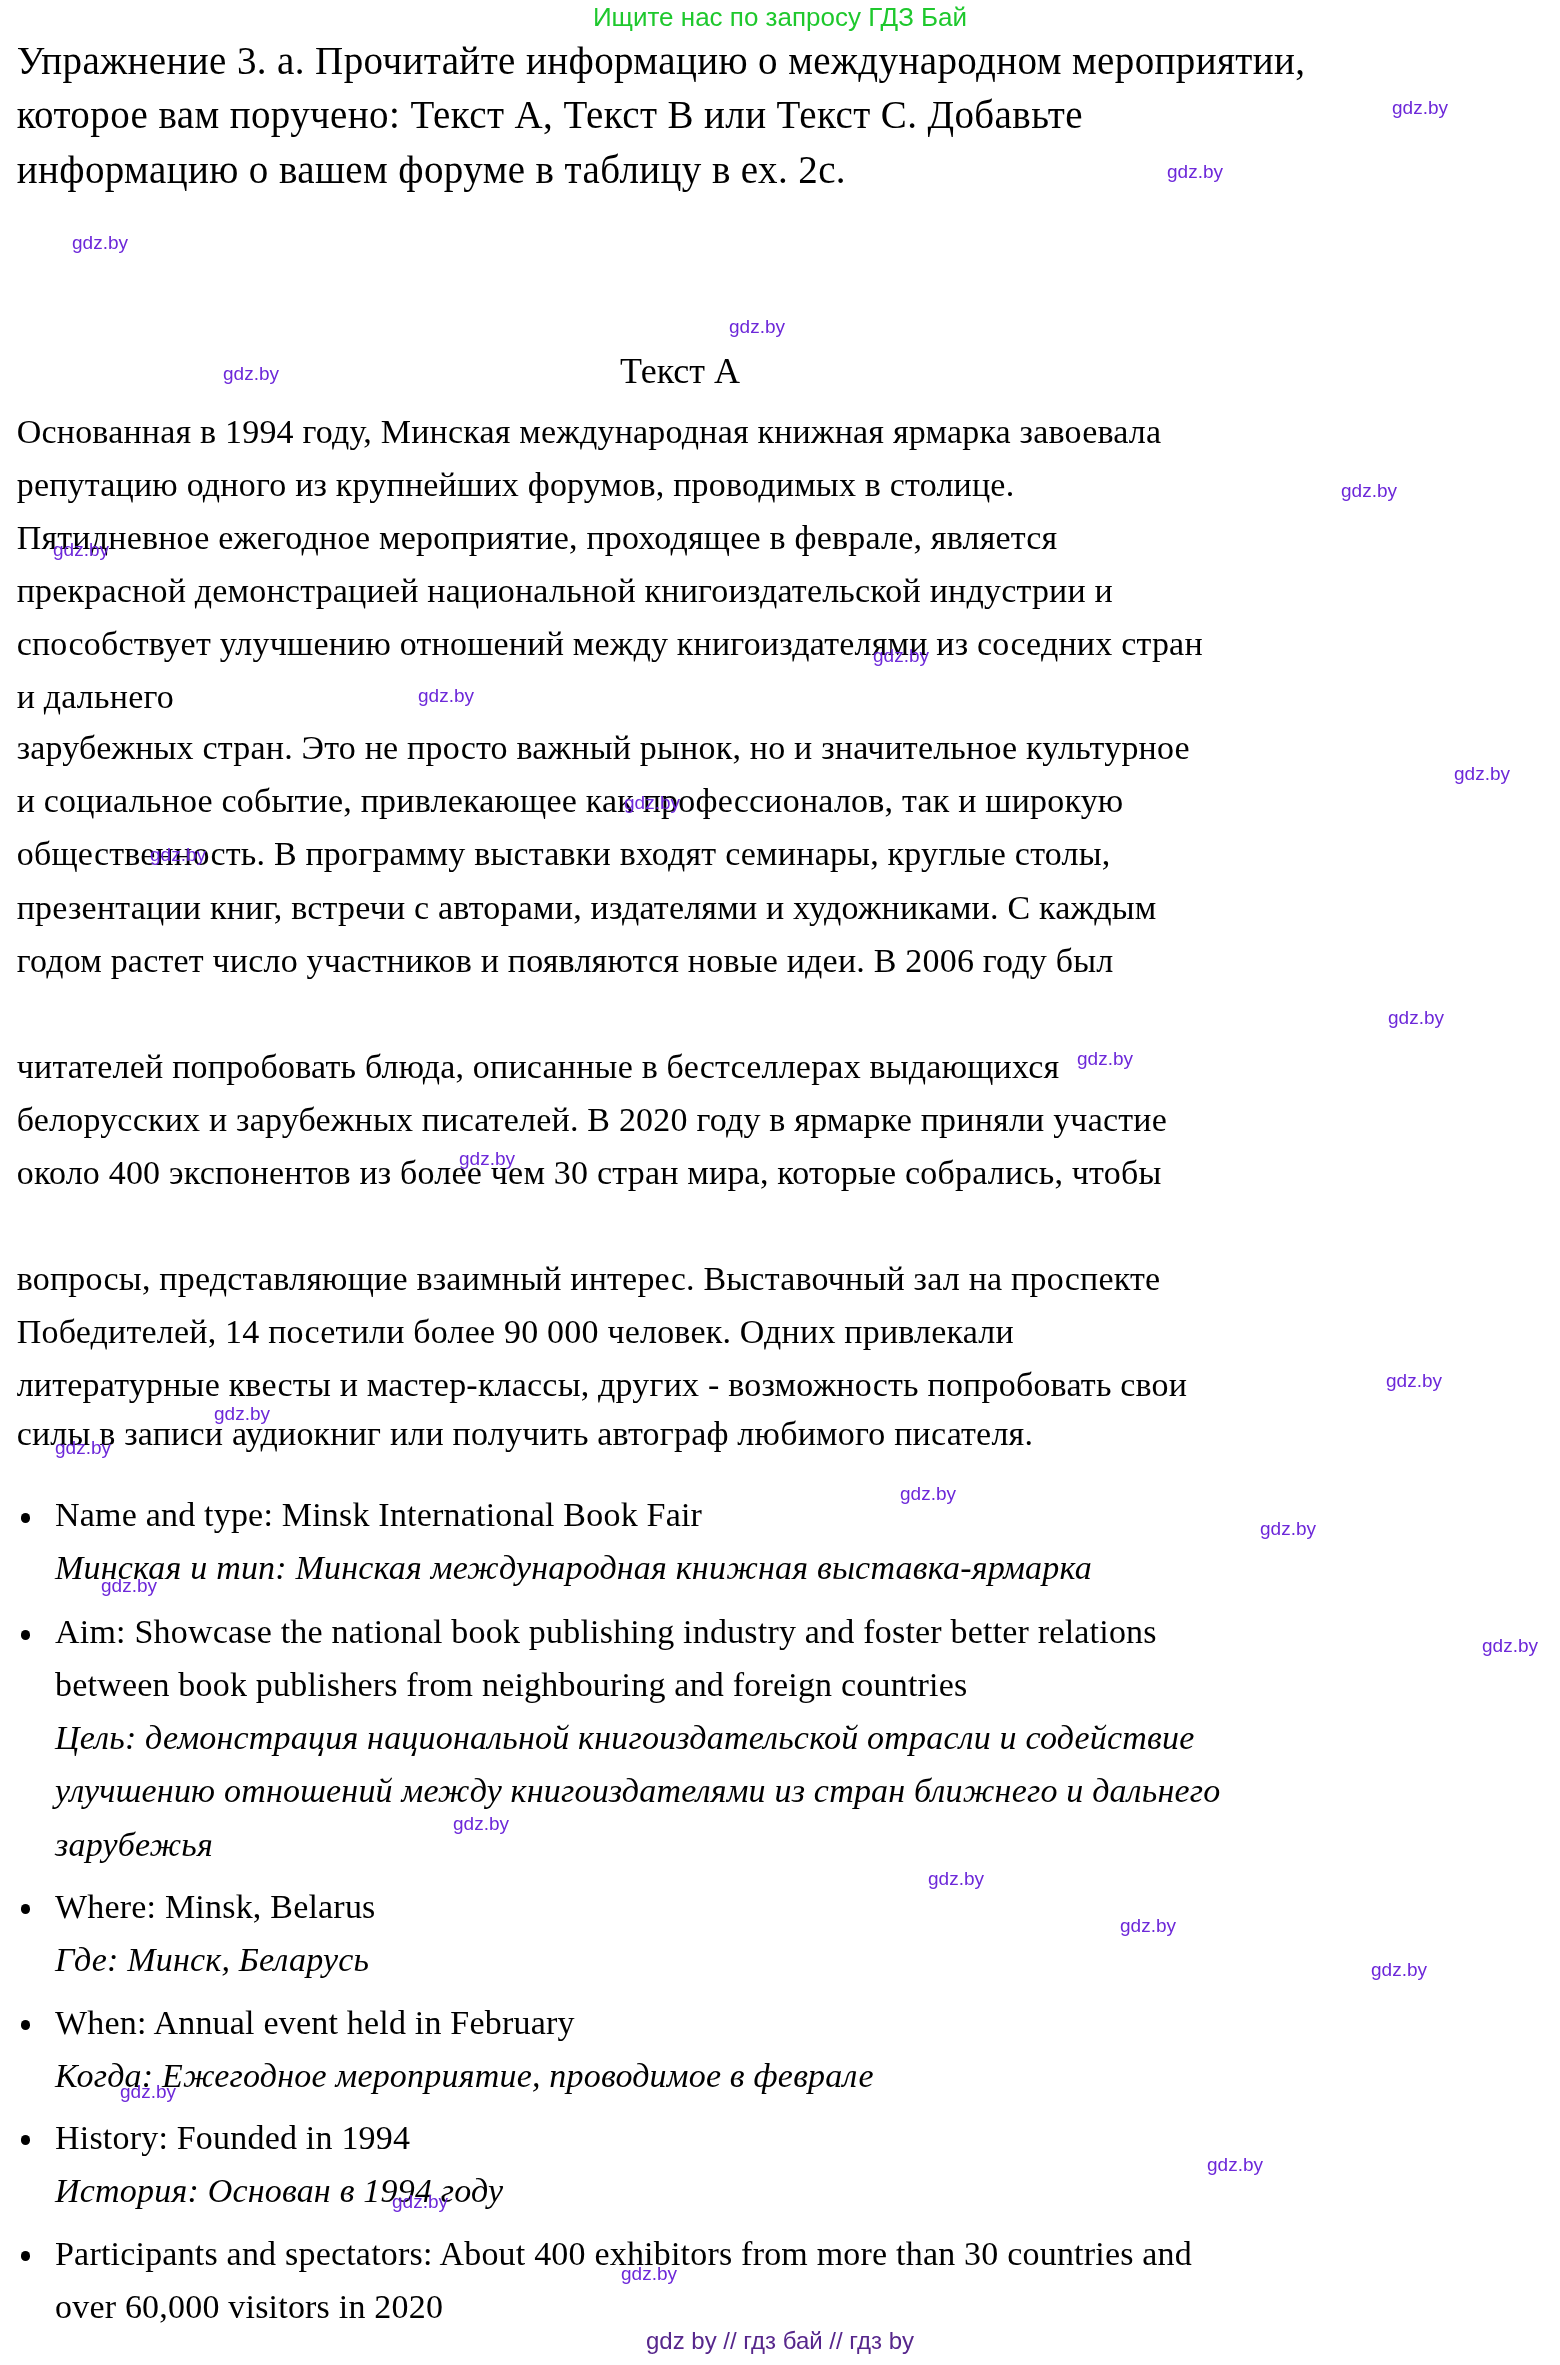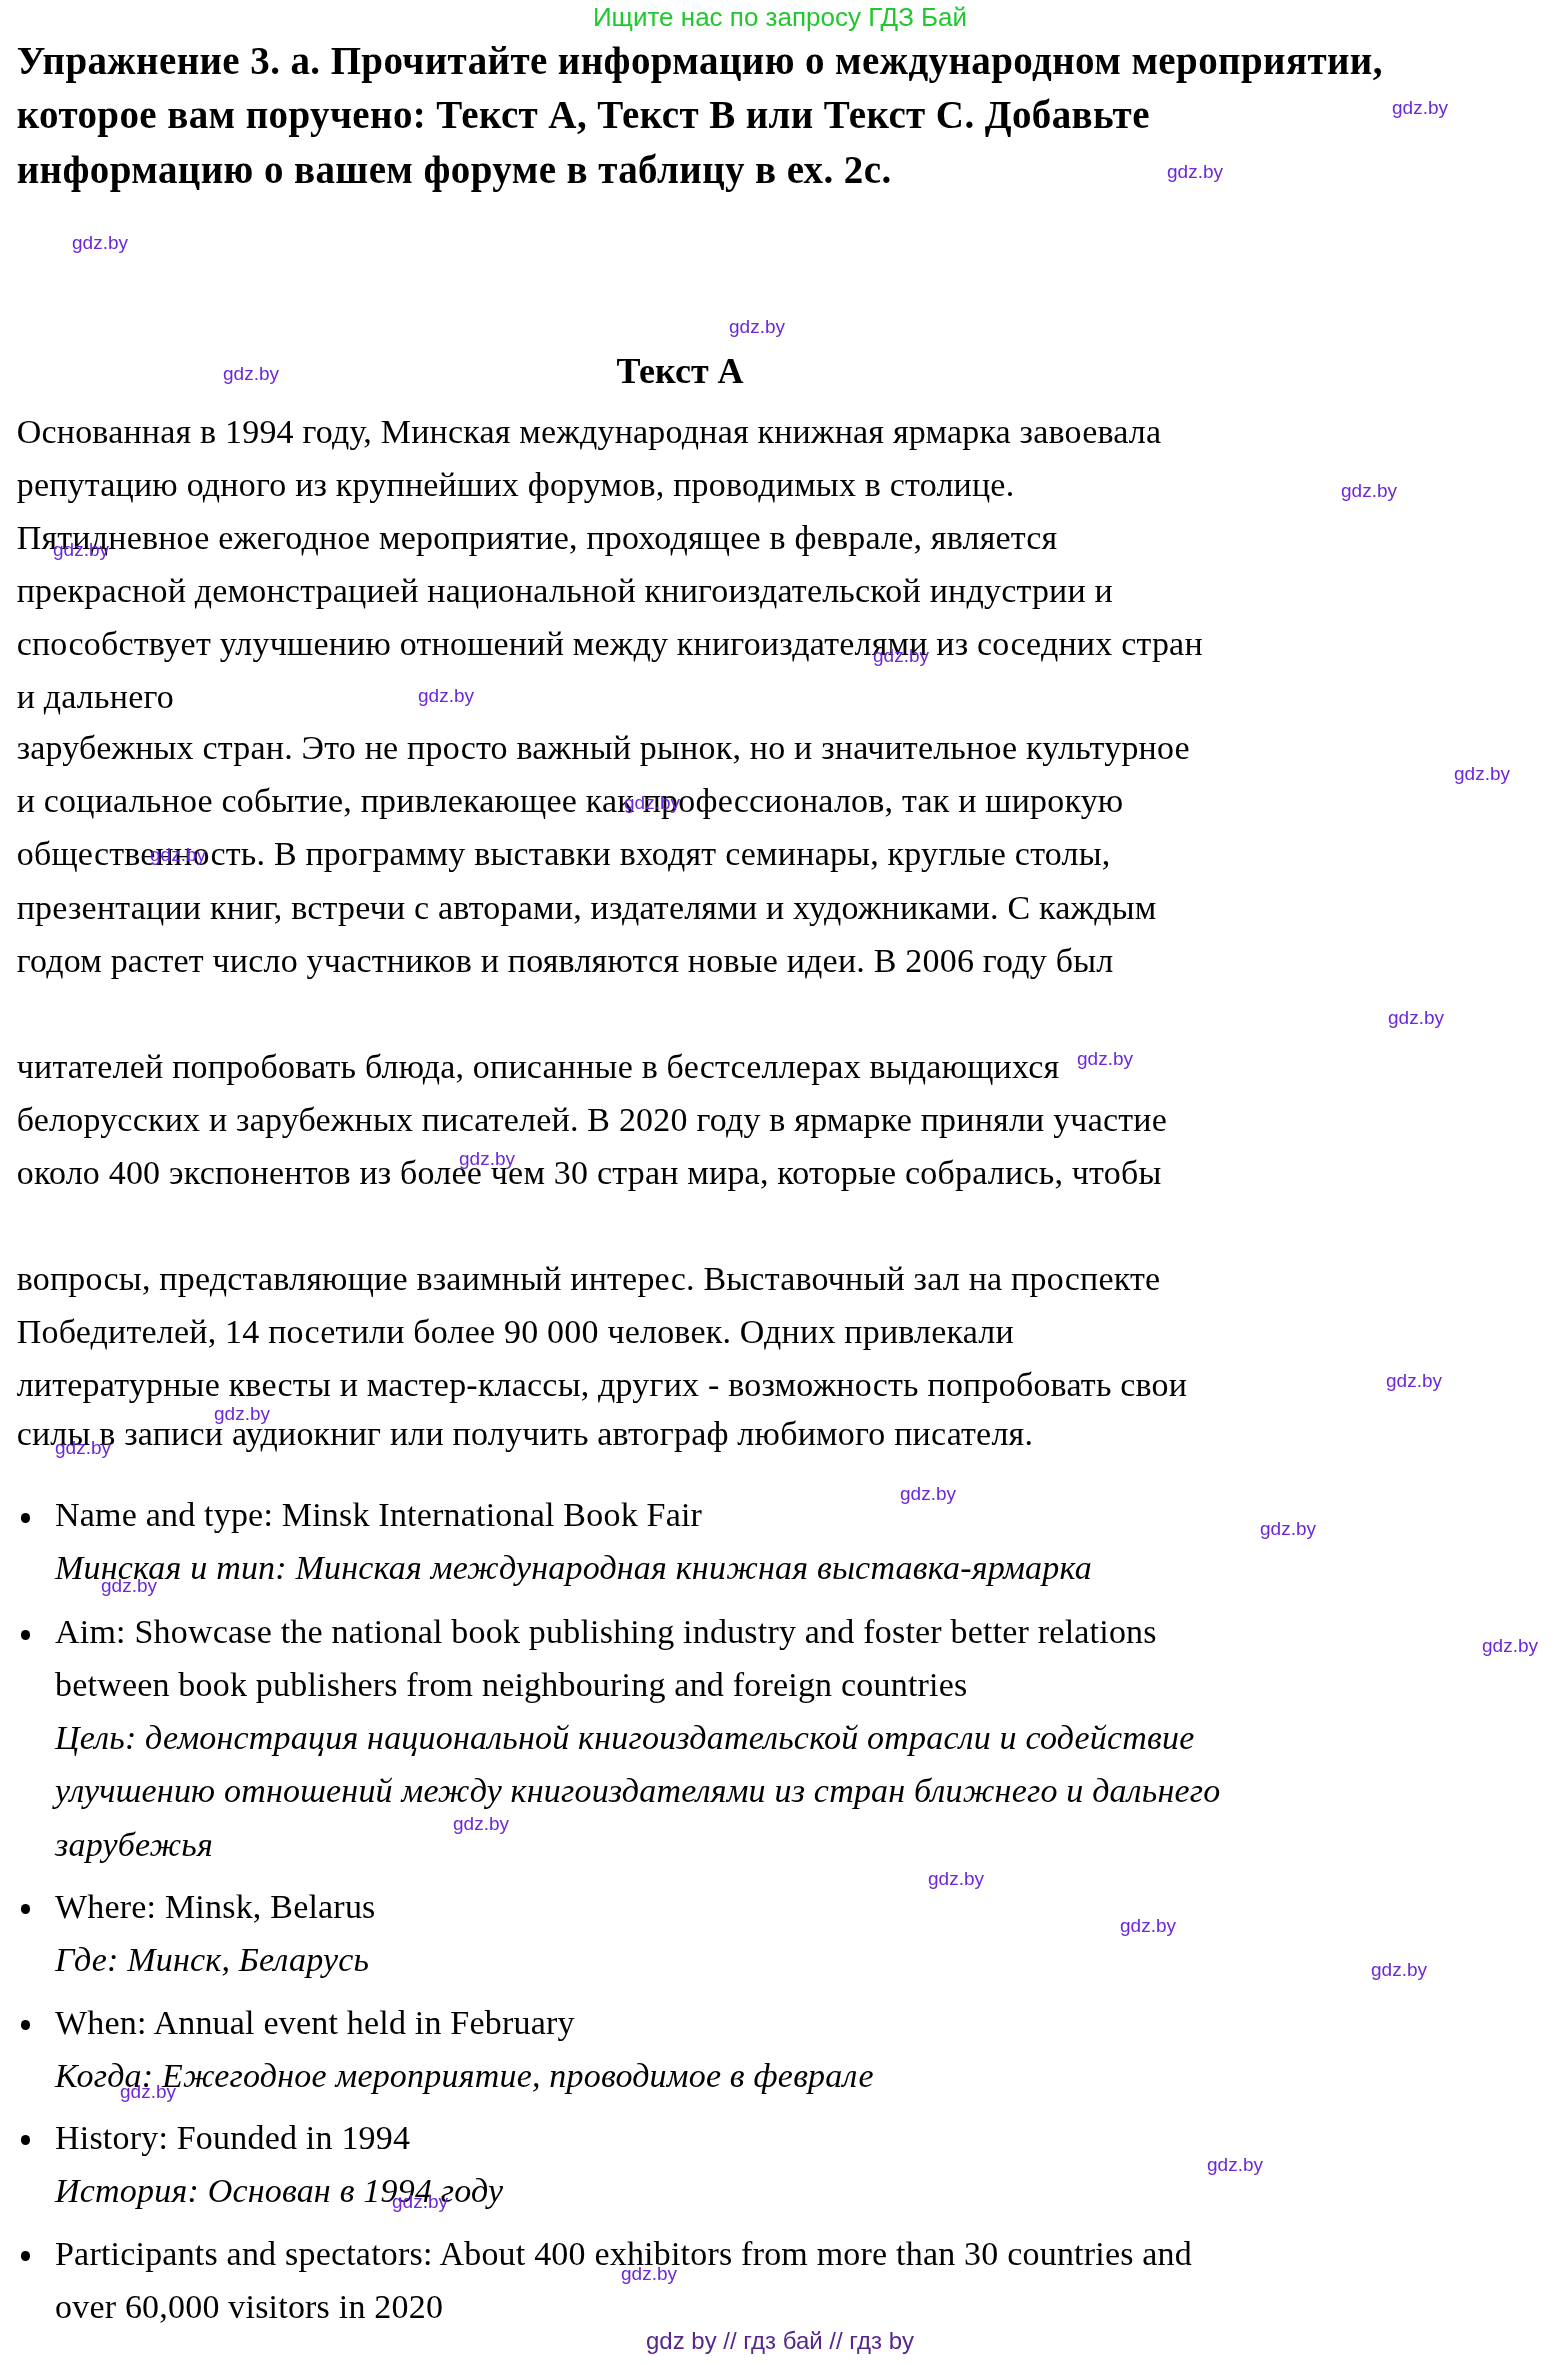--- a/index.html
+++ b/index.html
@@ -1,24 +1,24 @@
 <!DOCTYPE html>
 <html style="font-size:12px"><head>
 <meta charset="utf-8">
 <style>
   html,body{margin:0;padding:0;background:#ffffff;}
   #page{position:relative;width:1560px;height:2366px;background:#ffffff;overflow:hidden;
         font-family:"Liberation Serif","DejaVu Serif",serif;color:#000;}
   .banner{position:absolute;top:1.5px;left:0;width:1560px;text-align:center;
           font-family:"Liberation Sans","DejaVu Sans",sans-serif;
           font-size:26px;color:#1ec82d;white-space:nowrap;}
-  .h-line{position:absolute;left:16.7px;font-size:39px;font-weight:bold;
+  .h-line{position:absolute;left:16.7px;font-size:39px;font-weight:normal;
           letter-spacing:0.4px;white-space:nowrap;}
   .title{position:absolute;top:350px;left:0;width:1360px;text-align:center;
-         font-size:36px;font-weight:bold;}
+         font-size:36px;font-weight:normal;}
   .p-line{position:absolute;left:16.7px;font-size:34px;letter-spacing:0.2px;white-space:nowrap;}
   .b-dot{position:absolute;width:9.8px;height:9.8px;border-radius:50%;background:#000;left:20.5px;}
   .b-en{position:absolute;left:55px;font-size:34px;letter-spacing:0.2px;white-space:nowrap;}
   .b-ru{position:absolute;left:55px;font-size:34px;font-style:italic;letter-spacing:0.2px;white-space:nowrap;}
   .wm{position:absolute;font-family:"Liberation Sans","DejaVu Sans",sans-serif;
       font-size:19px;color:#6d28d9;white-space:nowrap;}
   .footer{position:absolute;top:2327px;left:0;width:1560px;text-align:center;
           font-family:"Liberation Sans","DejaVu Sans",sans-serif;
           font-size:24px;color:#57278c;white-space:nowrap;}
 </style>

